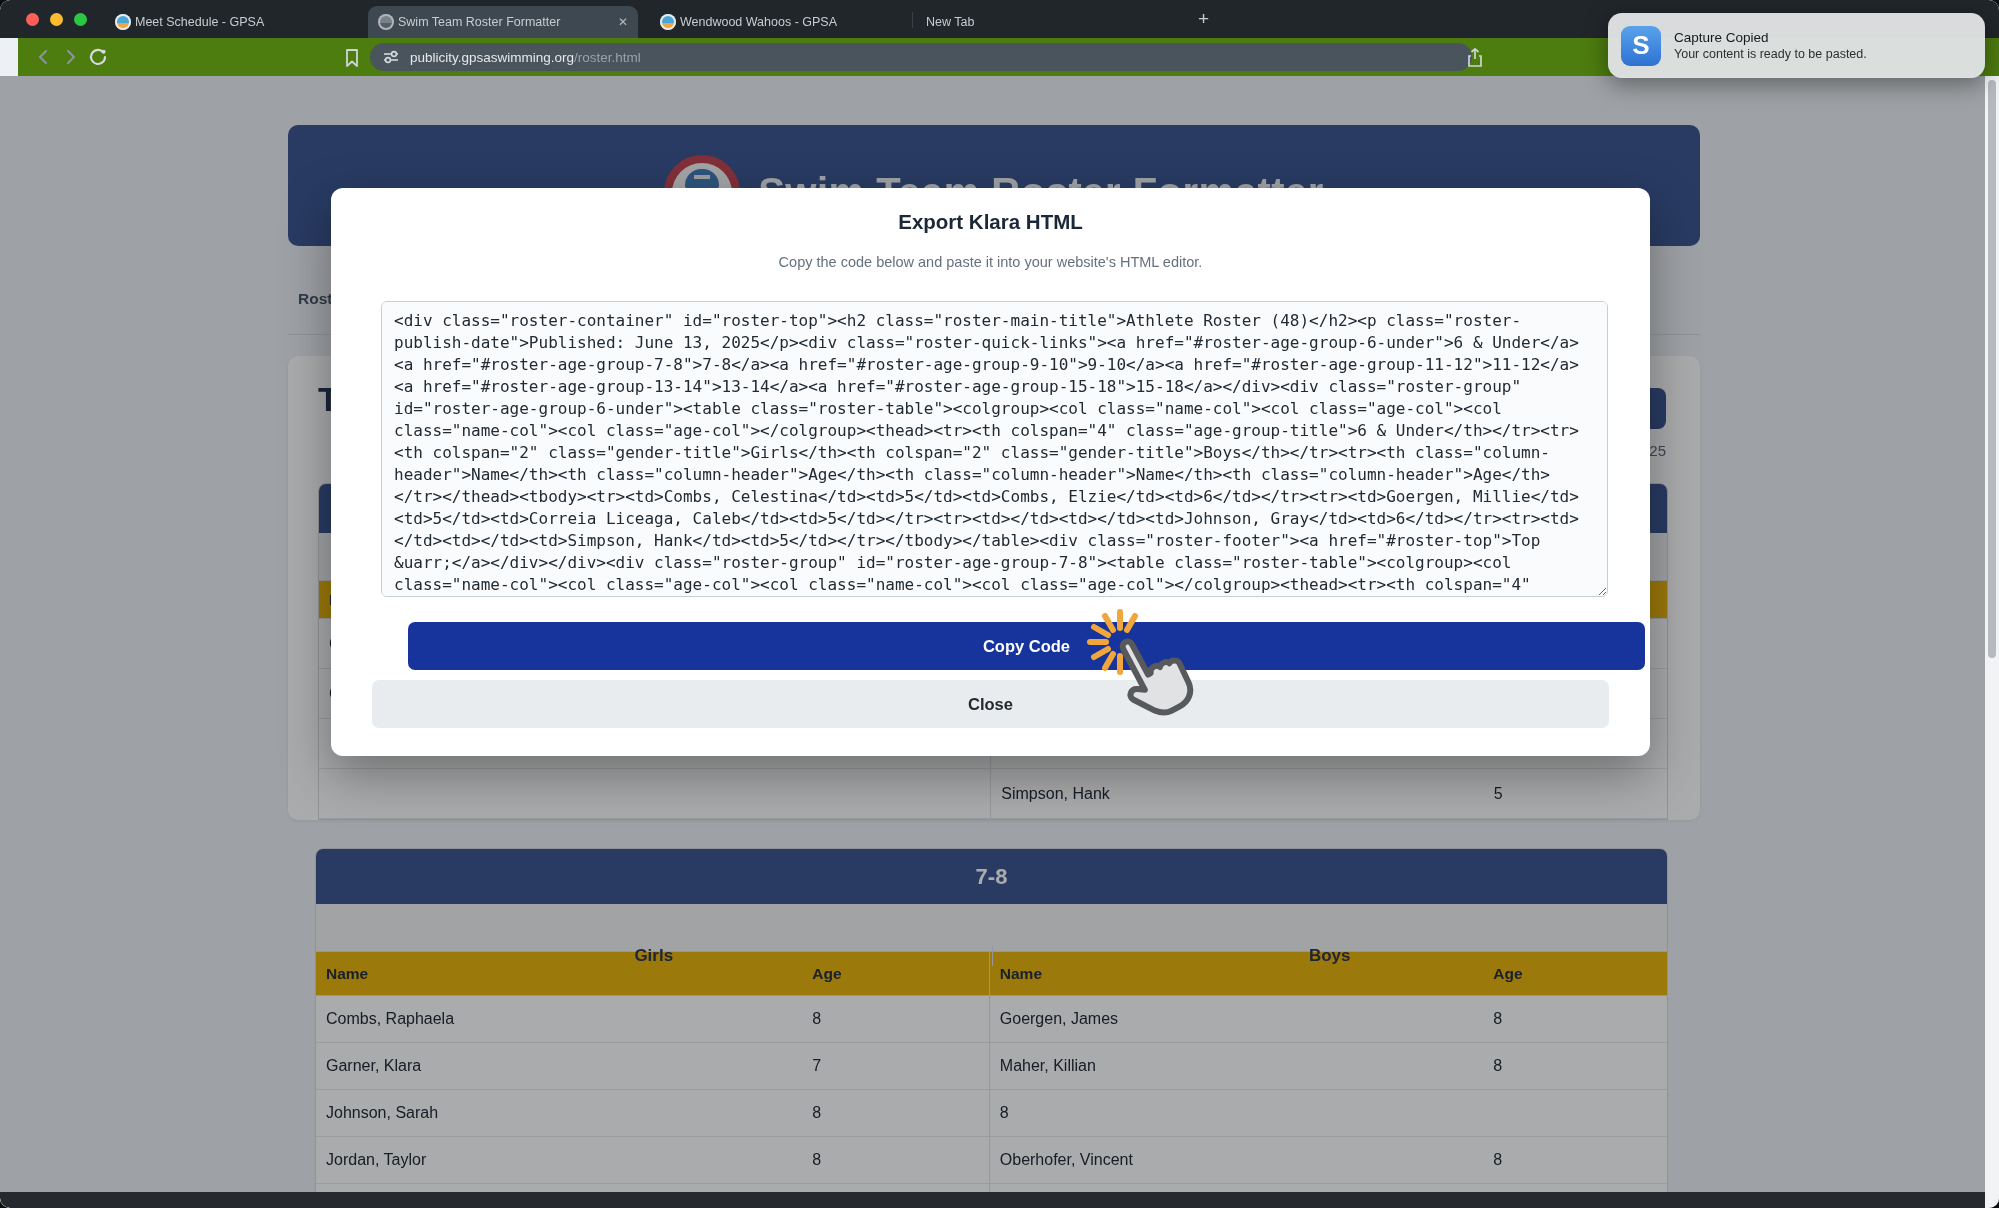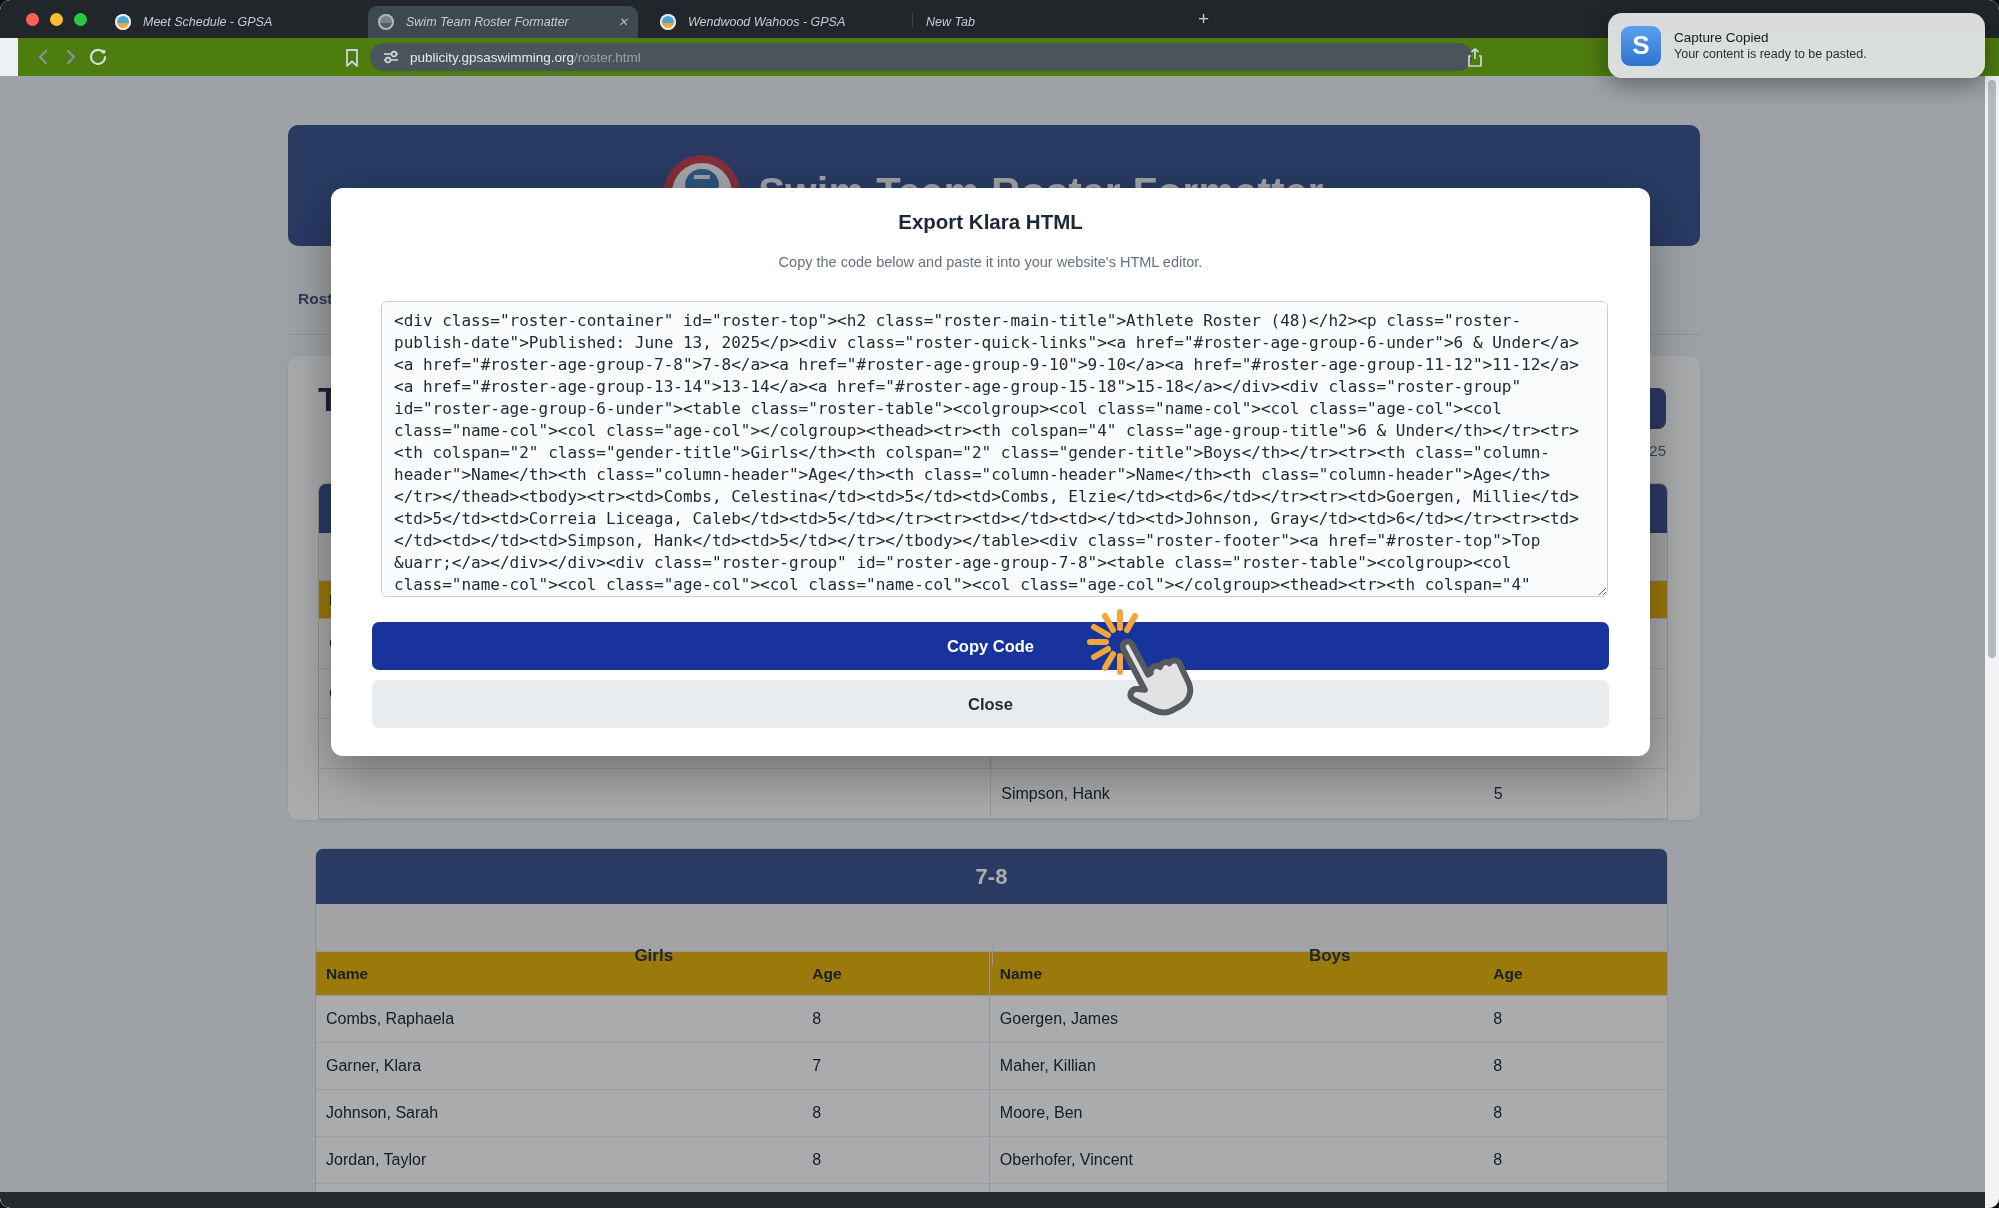--- a/index.html
+++ b/index.html
@@ -2,21 +2,21 @@
 <html><head>
 <meta charset="utf-8">
 <style>
   html,body{margin:0;padding:0;background:#0d0e10;font-family:"Liberation Sans",sans-serif;}
   #stage{position:relative;width:1999px;height:1208px;overflow:hidden;border-radius:10px;background:#edf0f4;}
   .abs{position:absolute;}
 
   
   #tabstrip{left:0;top:0;width:1999px;height:38px;background:#21262b;border-radius:10px 10px 0 0;}
   .light{top:13px;width:13px;height:13px;border-radius:50%;}
-  #tabstrip .tab{top:6px;height:32px;display:flex;align-items:center;gap:12px;color:#c7ccd1;font-size:12.5px;padding:0 10px;font-style:italic;}
+  #tabstrip .tab{top:6px;height:32px;display:flex;align-items:center;gap:4px;color:#c7ccd1;font-size:12.5px;padding:0 10px;}
   .tab.active{background:#3e4851;border-radius:9px 9px 0 0;color:#f1f3f4;}
   .favicon{width:16px;height:16px;border-radius:50%;box-shadow:inset 0 0 0 2px #e8eaec;background:linear-gradient(180deg,#49a7d8 55%,#f0a63c 55%);flex:0 0 auto;}
   .favicon.muted{background:linear-gradient(180deg,#79828b 55%,#555d65 55%);box-shadow:inset 0 0 0 2px #aeb4ba;}
   .tab-close{color:#b7bdc2;font-size:12px;margin-left:10px;}
   .tab-sep{top:12px;width:1px;height:16px;background:#3a4046;}
   #newtab-plus{color:#c7ccd1;font-size:19px;top:8px;}
 
   #toolbar{left:18px;top:38px;width:1999px;height:38px;background:#4d7c0f;border-bottom:1px solid #20252a;}
   .navbtn{top:7px;width:24px;height:24px;color:#8b949b;}
   #urlbar{left:352px;top:5px;width:1078px;height:28px;background:#4a545d;border-radius:14px;display:flex;align-items:center;padding:0 12px;gap:10px;}
@@ -67,21 +67,21 @@
 
   
   #modal{left:331px;top:188px;width:1319px;height:568px;background:#fff;border-radius:12px;box-shadow:0 18px 50px rgba(0,0,0,.35);z-index:10;}
   #modal-title{left:0;right:0;top:22px;text-align:center;font-size:20.5px;font-weight:bold;color:#1c2838;}
   #modal-sub{left:0;right:0;top:66px;text-align:center;font-size:14.5px;color:#66707e;}
   #code-area{left:50px;top:113px;width:1227px;height:296px;box-sizing:border-box;border:1px solid #c8ced5;border-radius:6px;background:#fafbfc;padding:8px 12px;font-family:"DejaVu Sans Mono",monospace;font-size:16px;line-height:22px;color:#212b33;resize:both;overflow-wrap:break-word;}
   #code-area::-webkit-scrollbar{width:13px;}
   #code-area::-webkit-scrollbar-thumb{background:#c1c6cc;border-radius:7px;border:3px solid #fafbfc;}
   #code-area::-webkit-scrollbar-track{background:transparent;}
   .modal-btn{left:41px;width:1237px;height:48px;border:none;border-radius:7px;font-family:"Liberation Sans",sans-serif;font-size:16.5px;font-weight:600;}
-  #copy-btn{top:434px;background:#16349c;color:#ffffff;}
+  #copy-btn{top:434px;background:#16349c;color:#ffffff;margin-left:36px;}
   #close-btn{top:492px;background:#e9ecef;color:#24292f;}
   #cursor{left:1078px;top:608px;z-index:12;}
 
   
   #notif{left:1608px;top:13px;width:377px;height:65px;background:rgba(223,225,227,0.97);border-radius:14px;box-shadow:0 6px 24px rgba(0,0,0,.4);z-index:20;display:flex;align-items:center;padding:0 13px;gap:13px;box-sizing:border-box;}
   #notif-icon{width:40px;height:40px;border-radius:9px;background:linear-gradient(180deg,#5aa2ec,#2e72d2);color:#fff;font-size:26px;font-weight:bold;display:flex;align-items:center;justify-content:center;flex:0 0 auto;}
   #notif-title{font-size:13.5px;font-weight:normal;color:#17191c;}
   #notif-msg{font-size:12.5px;color:#2c2f33;margin-top:2px;}
 </style>
 </head>
@@ -243,21 +243,20 @@
         </div>
         <div class="tbl-row">
           <div class="">Garner, Klara</div>
           <div class="">7</div>
           <div class="">Maher, Killian</div>
           <div class="">8</div>
         </div>
         <div class="tbl-row">
           <div class="">Johnson, Sarah</div>
           <div class="">8</div>
-          <div class="">Moore, Ben</div>
           <div class="">8</div>
         </div>
         <div class="tbl-row">
           <div class="">Jordan, Taylor</div>
           <div class="">8</div>
           <div class="">Oberhofer, Vincent</div>
           <div class="">8</div>
         </div>
         <div class="tbl-row">
           <div class="">Malmberg, Lilli</div>

